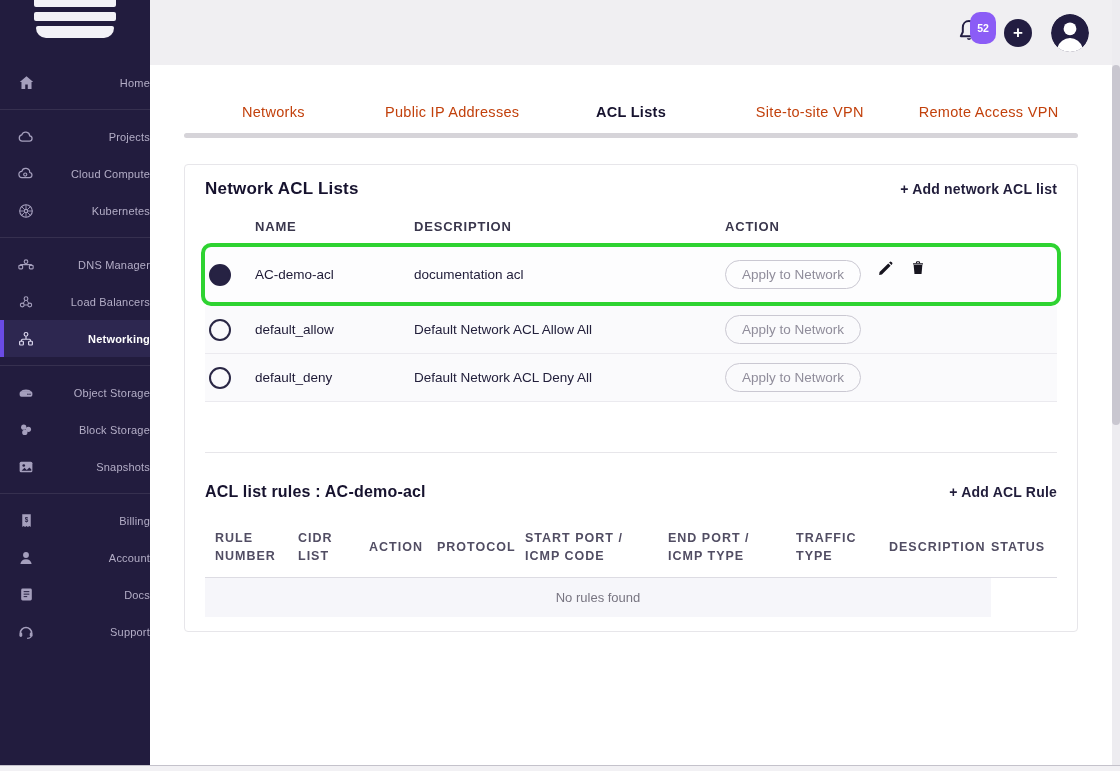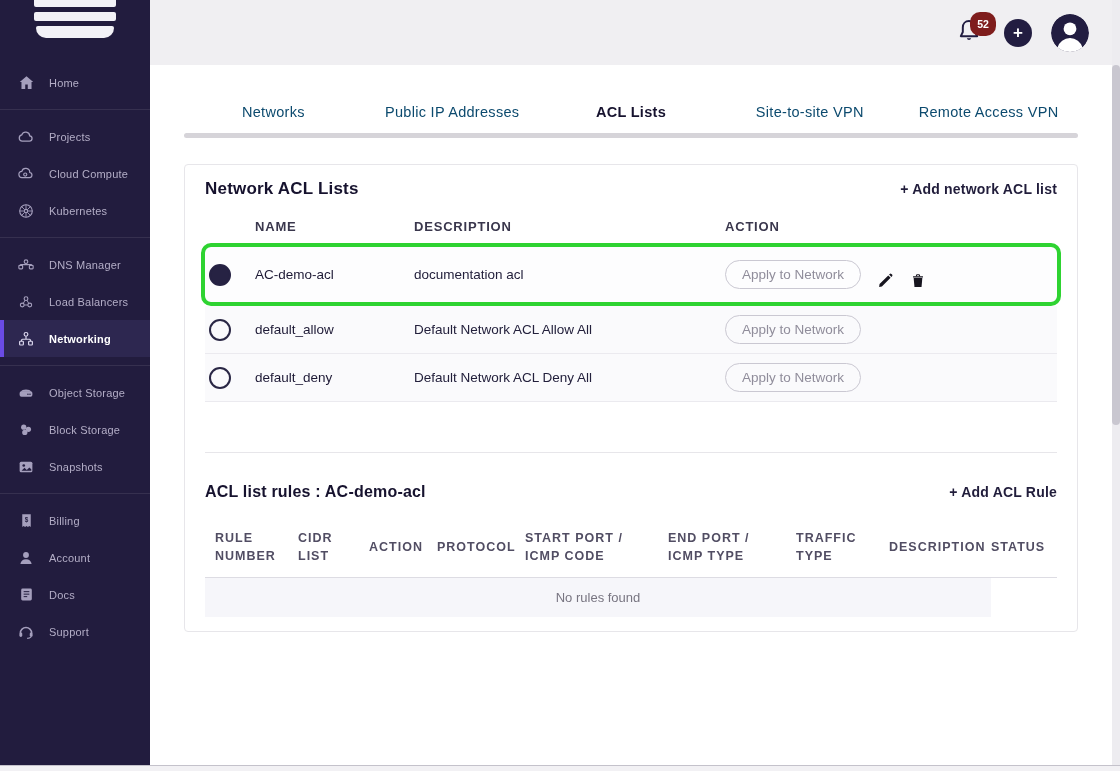--- a/index.html
+++ b/index.html
@@ -7,60 +7,60 @@
   .app{position:relative;width:1120px;height:771px;overflow:hidden;display:flex;background:#fff;}
 
   
   .sidebar{width:150px;height:765px;background:#221c3e;flex-shrink:0;display:flex;flex-direction:column;}
   .logo{margin:0 auto;padding-top:0;width:82px;cursor:pointer;}
   .logo .bar{background:#f3f2f7;height:9px;margin-bottom:5px;border-radius:2px;}
   .logo .bar.b1{height:7px;border-radius:0 0 2px 2px;}
   .logo .bar.b3{width:78px;margin:0 auto;height:12px;border-radius:2px 2px 10px 10px;}
   .nav{margin-top:18px;}
   .nav-group{padding:8px 0;}
-  .nav-item{height:37px;display:flex;align-items:center;padding-left:16px;gap:13px;color:#b4aec7;cursor:pointer;}
+  .nav-item{height:37px;display:flex;align-items:center;padding-left:16px;gap:13px;color:#b4aec7;cursor:pointer;justify-content:space-between;}
   .nav-item .nav-icon{width:20px;height:20px;display:flex;align-items:center;justify-content:center;color:#a59fbd;flex-shrink:0;}
   .nav-item .nav-label{font-size:11px;letter-spacing:.2px;white-space:nowrap;}
   .nav-item.active{background:#2d2750;box-shadow:inset 4px 0 0 #6a4be4;color:#ffffff;}
   .nav-item.active .nav-label{font-weight:bold;color:#fff;}
   .nav-item.active .nav-icon{color:#d9d5ec;}
   .nav-divider{height:1px;background:#36304f;}
 
   
   .main{flex:1;height:765px;display:flex;flex-direction:column;background:#fff;}
   .topbar{height:65px;background:#f0eff2;display:flex;align-items:center;justify-content:flex-end;gap:19px;padding-right:31px;flex-shrink:0;}
   .bell-wrap{position:relative;width:30px;height:32px;cursor:pointer;}
-  .badge{position:absolute;top:-5px;right:-11px;min-width:20px;height:24px;border-radius:10px;background:#7f1d1d;color:#fff;font-size:10.5px;font-weight:bold;display:flex;align-items:center;justify-content:center;padding:0 3px;}
+  .badge{position:absolute;top:-5px;right:-11px;min-width:20px;height:32px;border-radius:10px;background:#8b5cf6;color:#fff;font-size:10.5px;font-weight:bold;display:flex;align-items:center;justify-content:center;padding:0 3px;}
   .plus-btn{width:28px;height:28px;border-radius:50%;background:#221d41;border:none;color:#fff;font-size:17px;font-weight:bold;display:flex;align-items:center;justify-content:center;cursor:pointer;padding:0;line-height:1;}
   .avatar{width:38px;height:38px;border-radius:50%;overflow:hidden;cursor:pointer;}
 
   
   .content{padding:39px 42px 0 34px;}
   .tabs{display:flex;}
-  .tab{flex:1;text-align:center;font-size:14.5px;color:#0c4a6e;letter-spacing:.3px;cursor:pointer;white-space:nowrap;}
+  .tab{flex:1;text-align:center;font-size:14.5px;color:#c2410c;letter-spacing:.3px;cursor:pointer;white-space:nowrap;}
   .tab.active{color:#16122e;font-weight:bold;}
   .tab-underline{margin-top:13px;height:5px;border-radius:3px;background:#d6d4d9;}
 
   .card{margin-top:26px;background:#fff;border:1px solid #e7e6ea;border-radius:4px;padding:14px 20px 14px 20px;height:468px;box-sizing:border-box;}
   .card-head{display:flex;justify-content:space-between;align-items:center;}
   .card-title{font-size:17px;font-weight:bold;color:#16122e;margin:0;letter-spacing:.2px;}
   .card-title.sub{font-size:16px;text-align:right;}
   .add-link{background:none;border:none;font-size:14px;font-weight:bold;color:#211d3b;cursor:pointer;padding:0;font-family:inherit;letter-spacing:.2px;margin-left:44px;}
 
   .acl-grid{display:grid;grid-template-columns:50px 159px 311px 1fr;align-items:center;}
   .acl-header{margin-top:20px;font-size:13px;font-weight:bold;color:#3a374d;letter-spacing:.8px;}
   .acl-rows{margin-top:9px;}
   .acl-row{height:47px;background:#fafafc;border-bottom:1px solid #ebeaef;}
   .acl-row.highlighted{height:63px;background:#fdfdfe;border:4px solid #2ed331;border-radius:10px;margin:0 -4px;box-sizing:border-box;}
   .radio-cell{display:flex;justify-content:flex-start;padding-left:4px;}
   .radio{width:22px;height:22px;border-radius:50%;border:2px solid #2a2745;background:transparent;display:inline-block;cursor:pointer;box-sizing:border-box;}
   .radio.checked{background:#262243;border-color:#262243;}
   .name-cell{font-size:13.5px;color:#1d1935;}
   .desc-cell{font-size:13.5px;color:#23203c;}
-  .action-cell{display:flex;align-items:flex-end;gap:16px;}
+  .action-cell{display:flex;align-items:flex-start;gap:16px;}
   .apply-btn{font-family:inherit;font-size:13.5px;color:#908d9b;background:transparent;border:1.5px solid #cac8d2;border-radius:16px;padding:6px 16px;cursor:pointer;white-space:nowrap;}
   .row-icon{display:flex;align-items:center;cursor:pointer;}
 
   .card-divider{height:1px;background:#e7e6ea;border:none;margin:50px 0 0 0;}
   .rules-head{margin-top:30px;}
   .rules-grid{display:grid;grid-template-columns:93px 71px 68px 88px 143px 128px 93px 102px 1fr;align-items:center;}
   .rules-header{margin-top:26px;font-size:12.5px;font-weight:600;color:#514d63;letter-spacing:1px;line-height:1.45;min-height:40px;border-bottom:1px solid #dddce3;padding-bottom:10px;}
   .rules-header .rcol{padding-right:8px;}
   .rules-header .rcol:first-child{padding-left:10px;}
   .rules-empty{margin-top:0;width:786px;height:39px;background:#f6f6fa;display:flex;align-items:center;justify-content:center;font-size:13px;color:#787581;}

